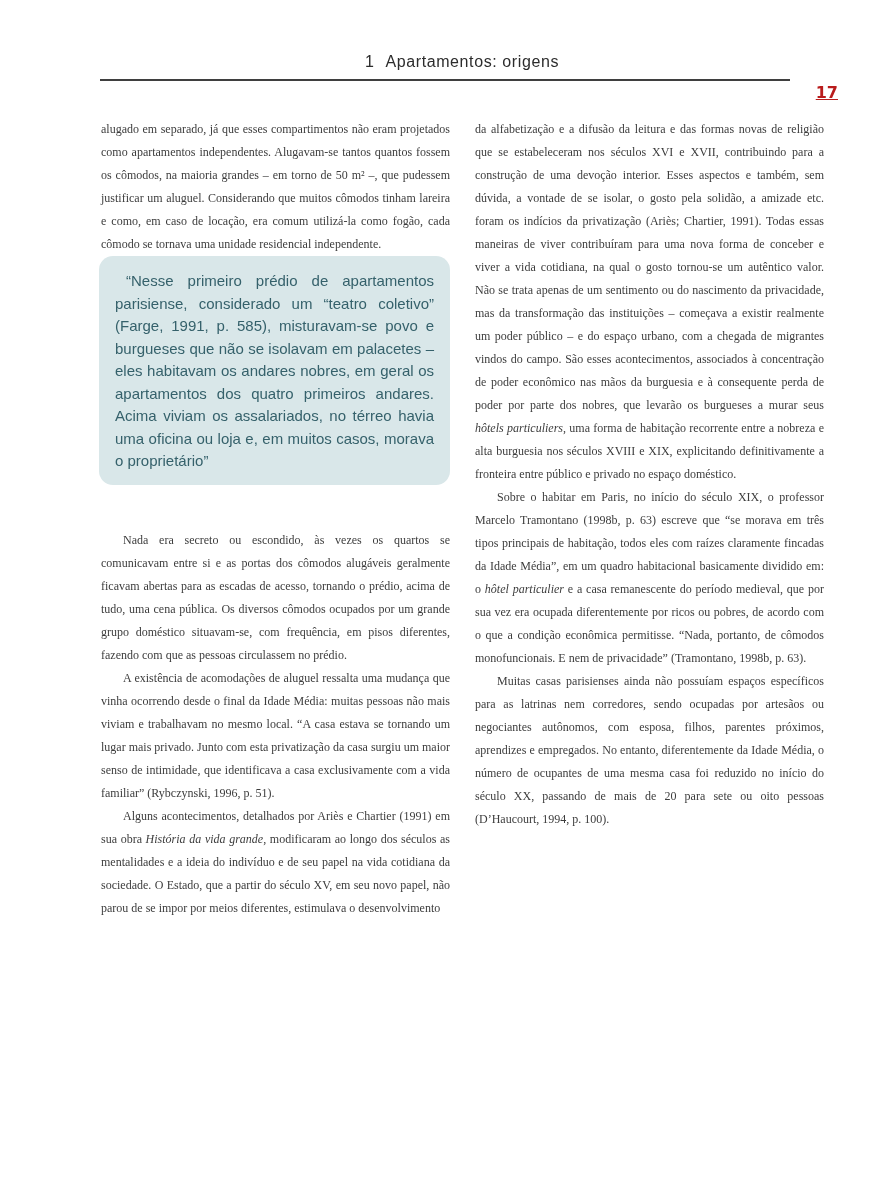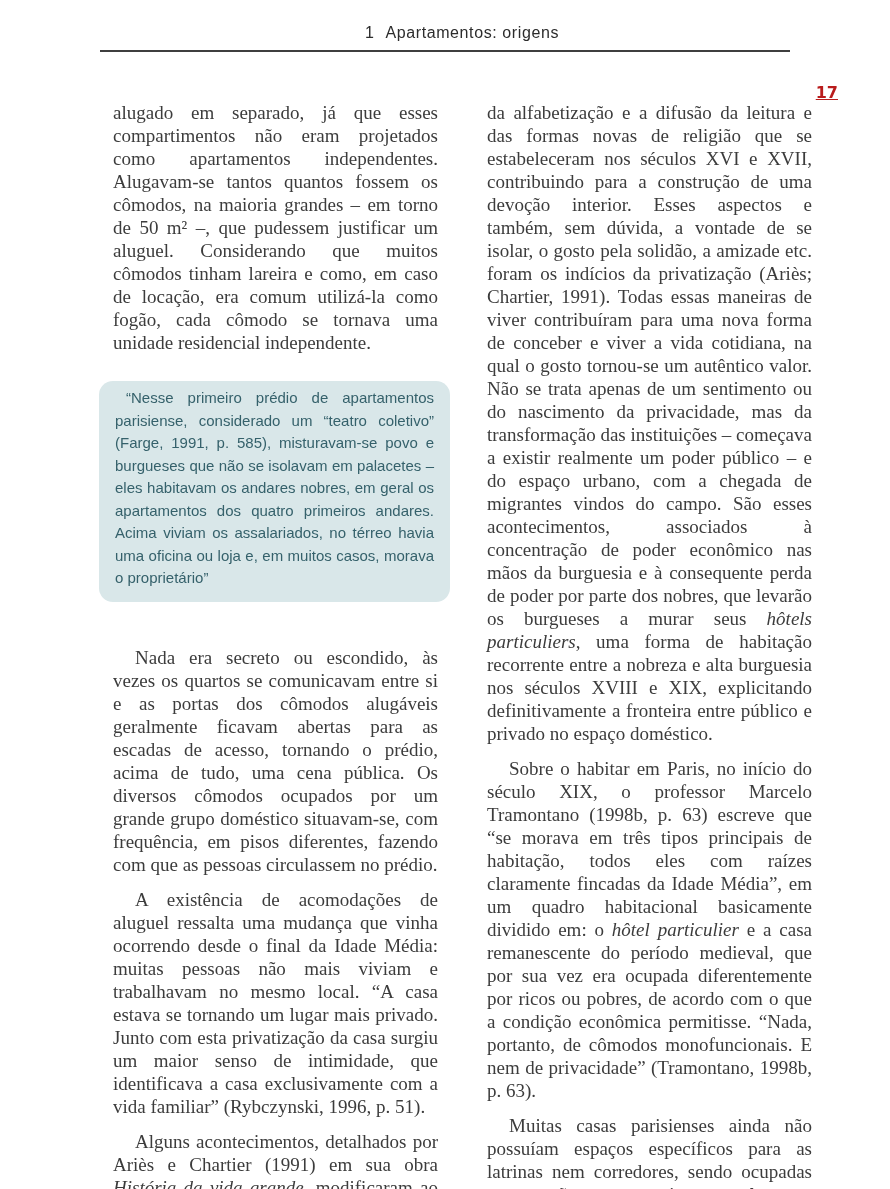--- a/index.html
+++ b/index.html
@@ -8,21 +8,21 @@
     width: 890px;
     height: 1189px;
     background: #ffffff;
     overflow: hidden;
     box-sizing: border-box;
   }
   
   .header-block {
     margin-left: 100px;
     width: 690px;
-    padding-top: 24px;
+    padding-top: 53px;
   }
   .running-head {
     text-align: center;
     font-family: "Liberation Sans", sans-serif;
     font-size: 16px;
     letter-spacing: 0.6px;
     color: #2c2c2c;
     margin-bottom: 8px;
     padding-left: 34px; 
   }
@@ -41,33 +41,33 @@
   
   .columns {
     display: flex;
     gap: 25px;
     margin: 37px 0 0 101px;
     width: 724px;
   }
   .col { width: 349px; }
   p.body {
     font-family: "Liberation Serif", serif;
-    font-size: 19px;
+    font-size: 12px;
     line-height: 23px;
     color: #3c3c3c;
     text-align: justify;
-    margin: 12px;
+    margin: 0;
   }
   p.body.indent { text-indent: 22px; }
   
   .quote-box {
     background: #d9e7e9;
     border-radius: 14px;
-    margin: 27px 0 44px -2px;
-    padding: 6px 16px 12px 16px;
+    margin: 0 0 44px -2px;
+    padding: 14px 16px 12px 16px;
   }
   .quote-box p {
     font-family: "Liberation Sans", sans-serif;
     font-size: 15px;
     line-height: 22.5px;
     color: #35616b;
     text-align: justify;
     text-indent: 11px;
     margin: 0;
   }

